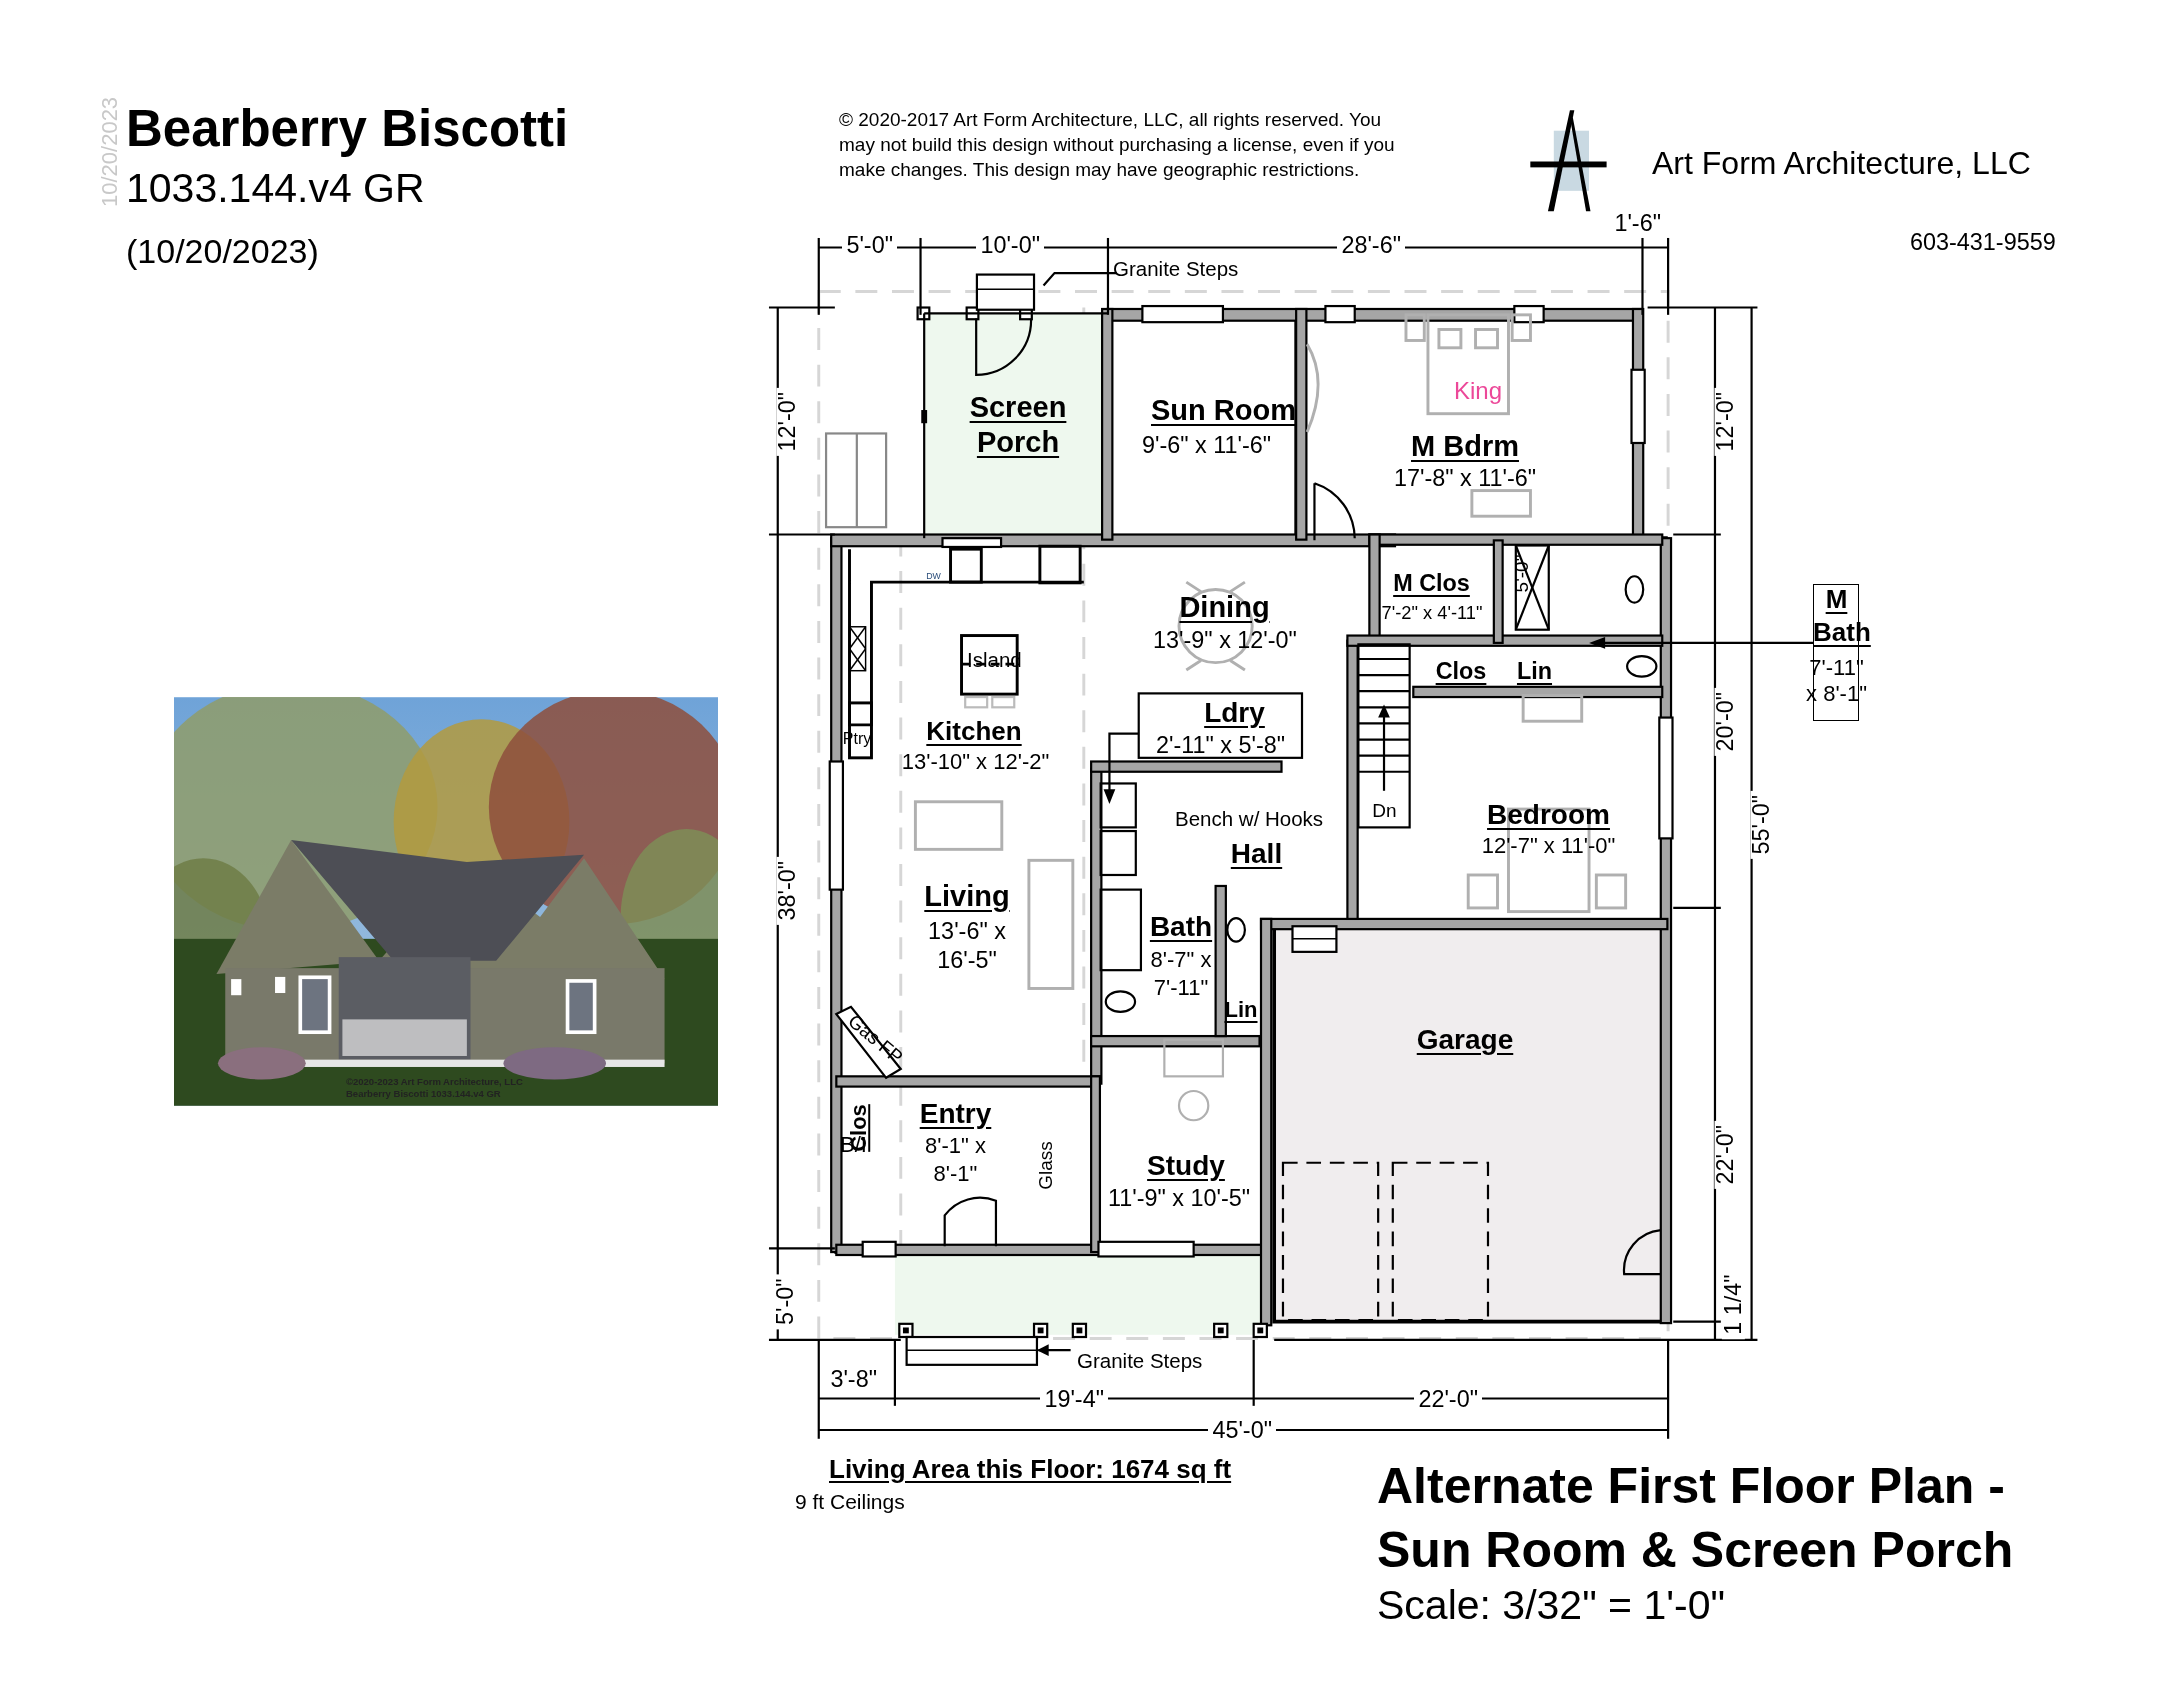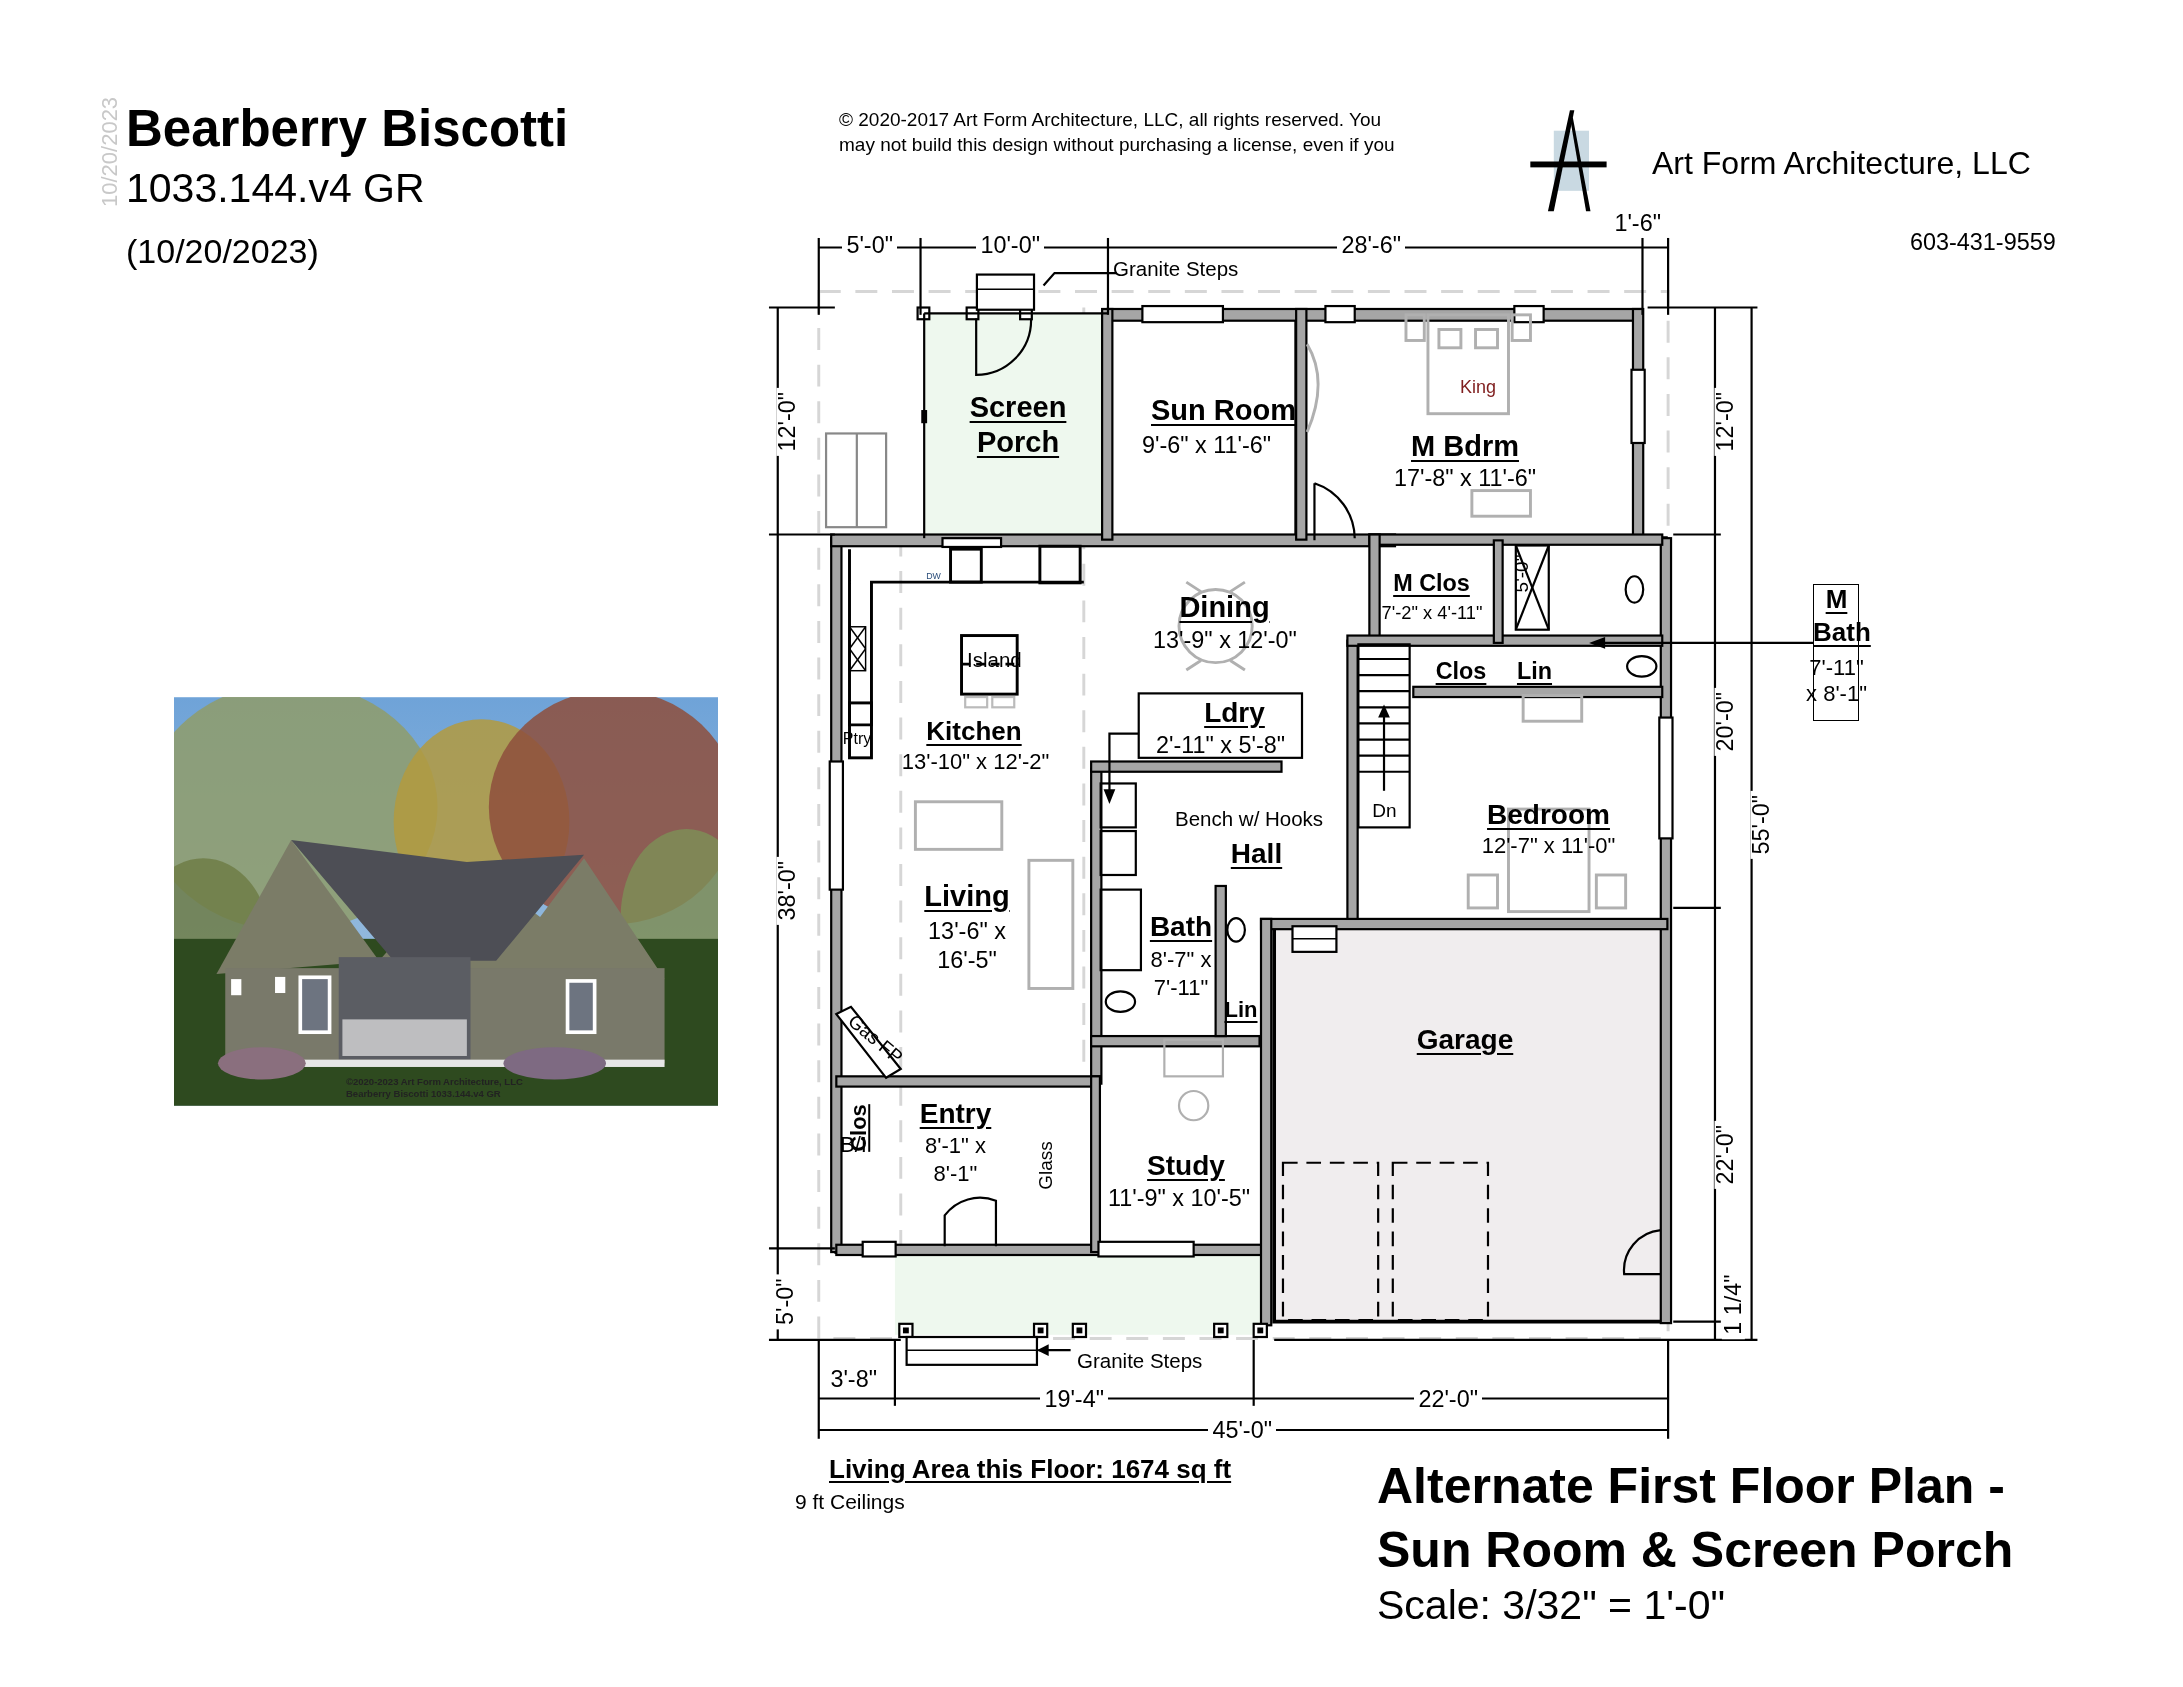--- a/index.html
+++ b/index.html
@@ -30,20 +30,21 @@
 <body>
 
 <div class="abs t-vert">10/20/2023</div>
 <div class="abs t-title">Bearberry Biscotti</div>
 <div class="abs t-code">1033.144.v4 GR</div>
 <div class="abs t-date">(10/20/2023)</div>
 
 <div class="abs copyright">
   <div>© 2020-2017 Art Form Architecture, LLC, all rights reserved. You</div>
   <div>may not build this design without purchasing a license, even if you</div>
+  <div>make changes. This design may have geographic restrictions.</div>
 </div>
 
 <svg class="abs logo" viewBox="0 0 150 140">
   <rect x="72" y="28" width="48" height="82" fill="#c9d9e2"></rect>
   <polygon points="94,0 100,0 72,138 64,138" fill="#000"></polygon>
   <polygon points="94,10 98,10 122,138 116,138" fill="#000"></polygon>
   <rect x="40" y="70" width="104" height="8" fill="#000"></rect>
 </svg>
 <div class="abs company">Art Form Architecture, LLC</div>
 <div class="abs phone">603-431-9559</div>
@@ -327,21 +328,21 @@
 
 <div class="room-label" style="left:945px;top:392px;width:146px;font-size:29px;">
   <div>Screen</div>
   <div style="margin-top:4.4px;">Porch</div>
 </div>
 <div class="room-label" style="left:1117px;top:395px;width:179px;font-size:29px;text-align:right;">Sun Room</div>
 <div class="room-dim" style="left:1117px;top:431px;width:179px;font-size:23.4px;">9'-6" x 11'-6"</div>
 
 <div class="room-label" style="left:1355px;top:431px;width:220px;font-size:29px;">M Bdrm</div>
 <div class="room-dim" style="left:1355px;top:464px;width:220px;font-size:23.4px;">17'-8" x 11'-6"</div>
-<div class="room-dim" style="left:1428px;top:377px;width:100px;font-size:18px;color:#7f1d1d;">King</div>
+<div class="room-dim" style="left:1428px;top:377px;width:100px;font-size:24px;color:#ec4899;">King</div>
 
 <div class="room-label" style="left:1373px;top:571px;width:117px;font-size:23.4px;">M Clos</div>
 <div class="room-dim" style="left:1368px;top:602px;width:128px;font-size:18.3px;">7'-2" x 4'-11"</div>
 <div class="dimv" style="left:1498px;top:564px;font-size:19px;background:transparent;">5'-0"</div>
 
 <div class="abs mbath-box"></div>
 <div class="room-label" style="left:1813px;top:586px;width:47px;font-size:26px;">
   <div>M</div>
   <div style="margin-top:5.9px;">Bath</div>
 </div>

